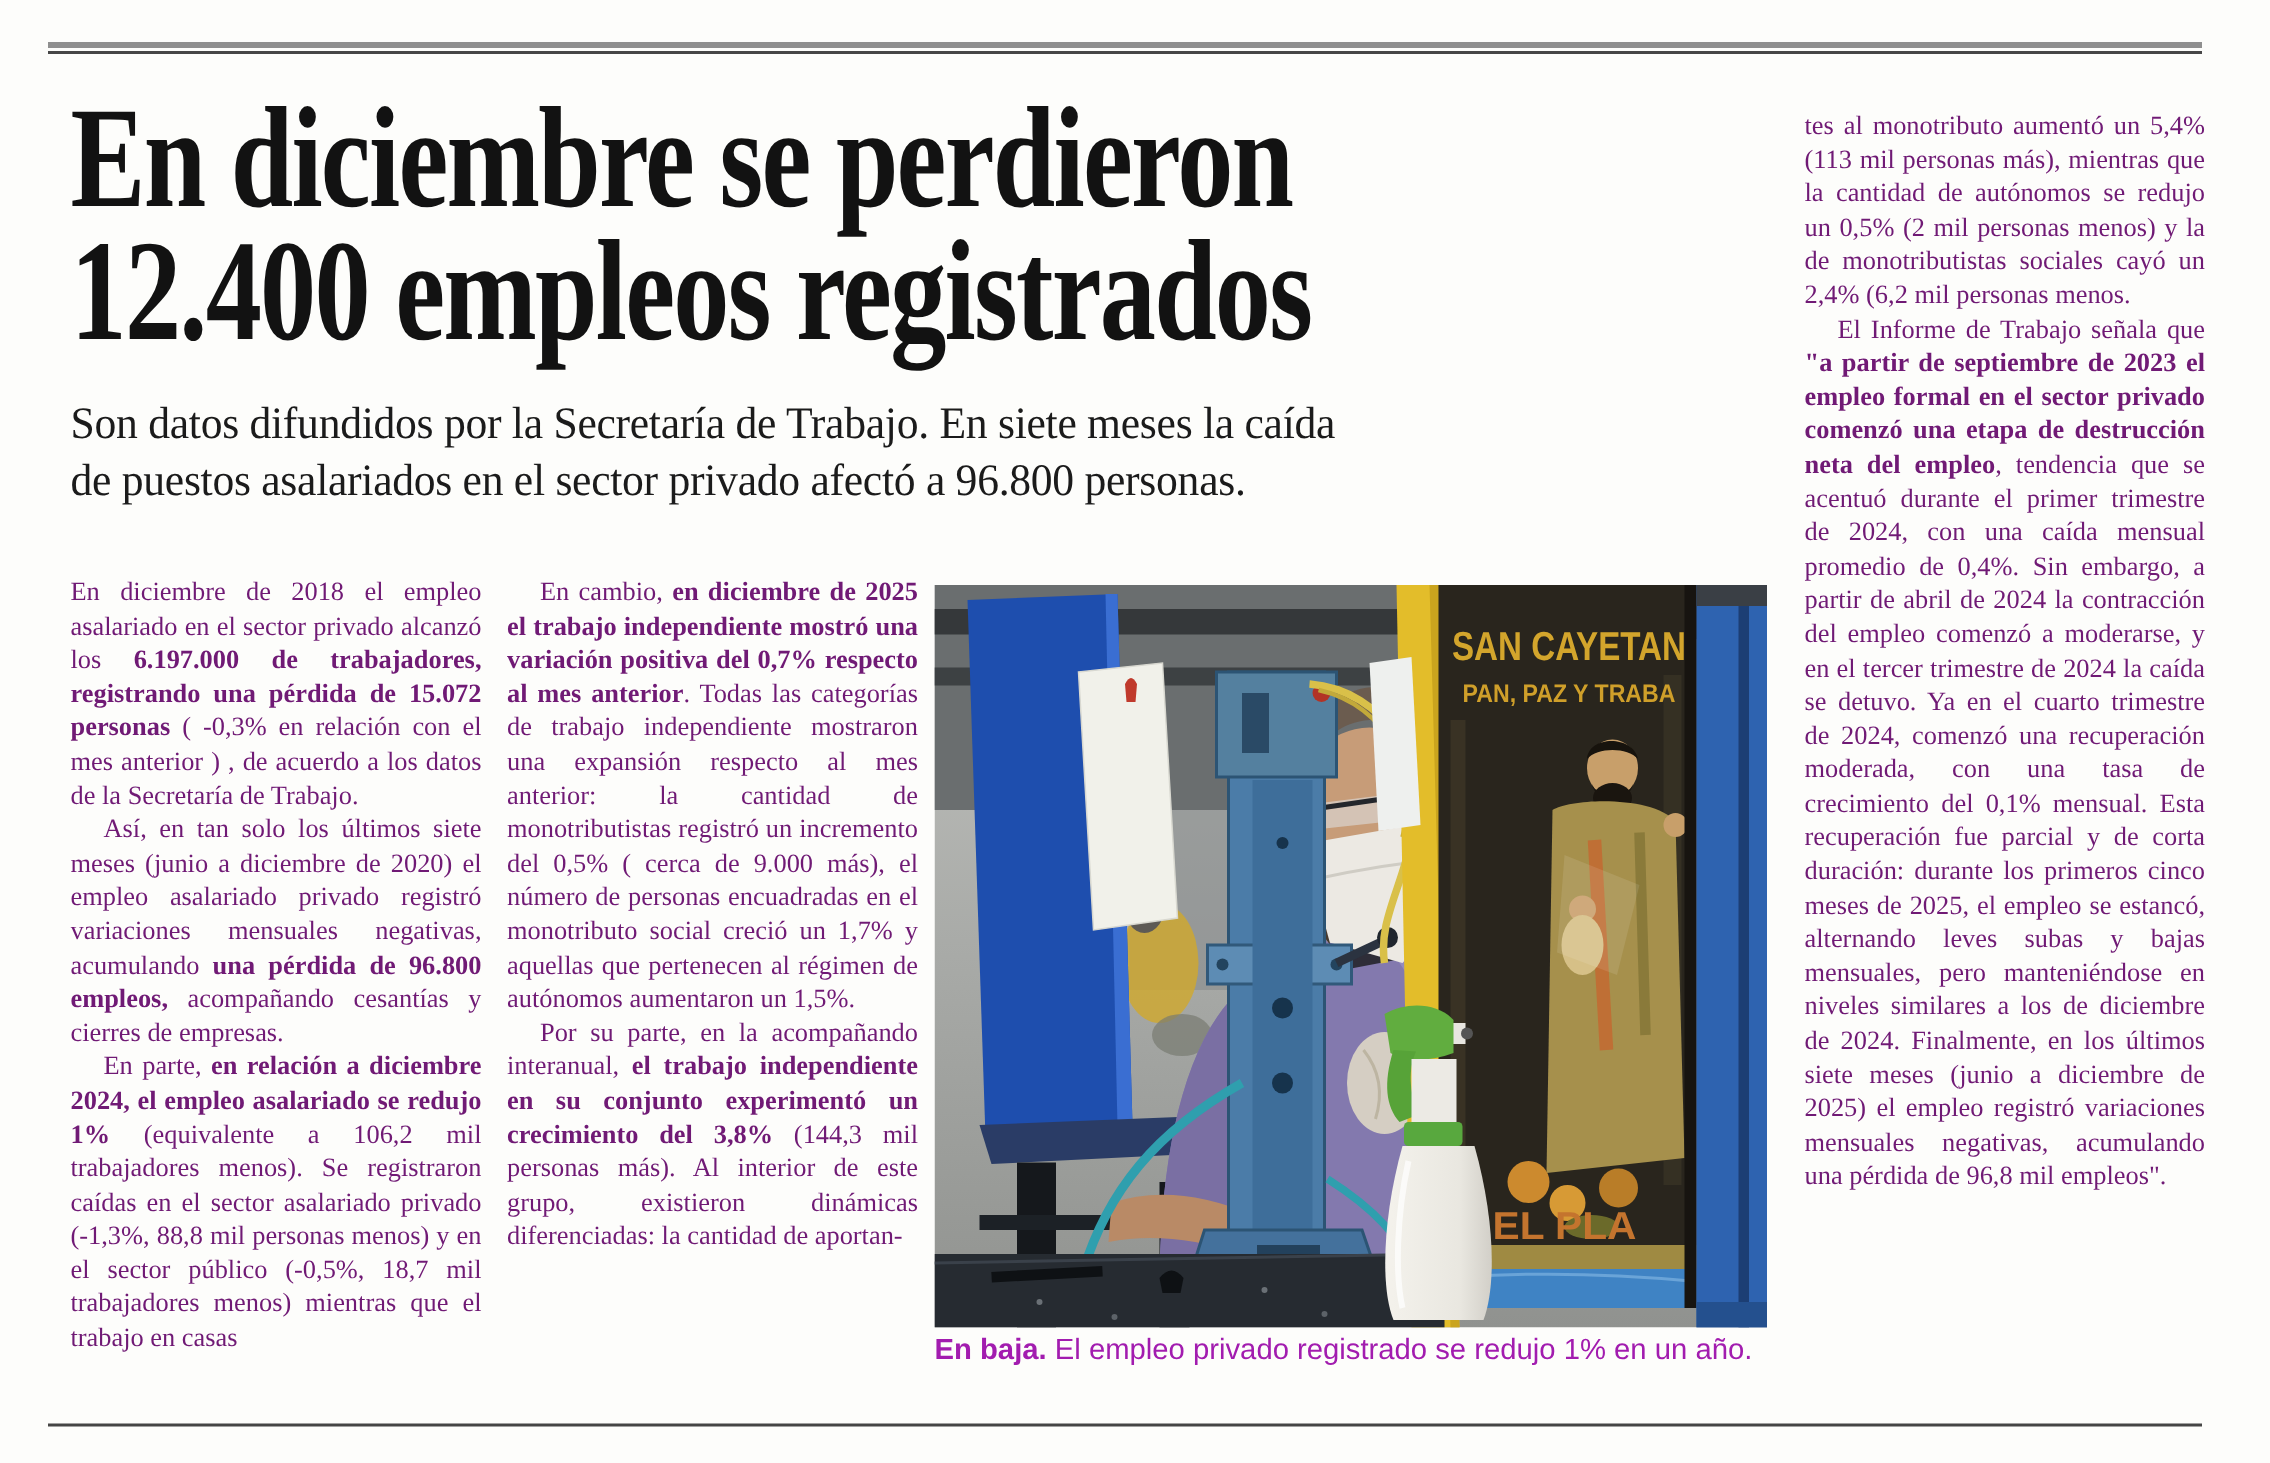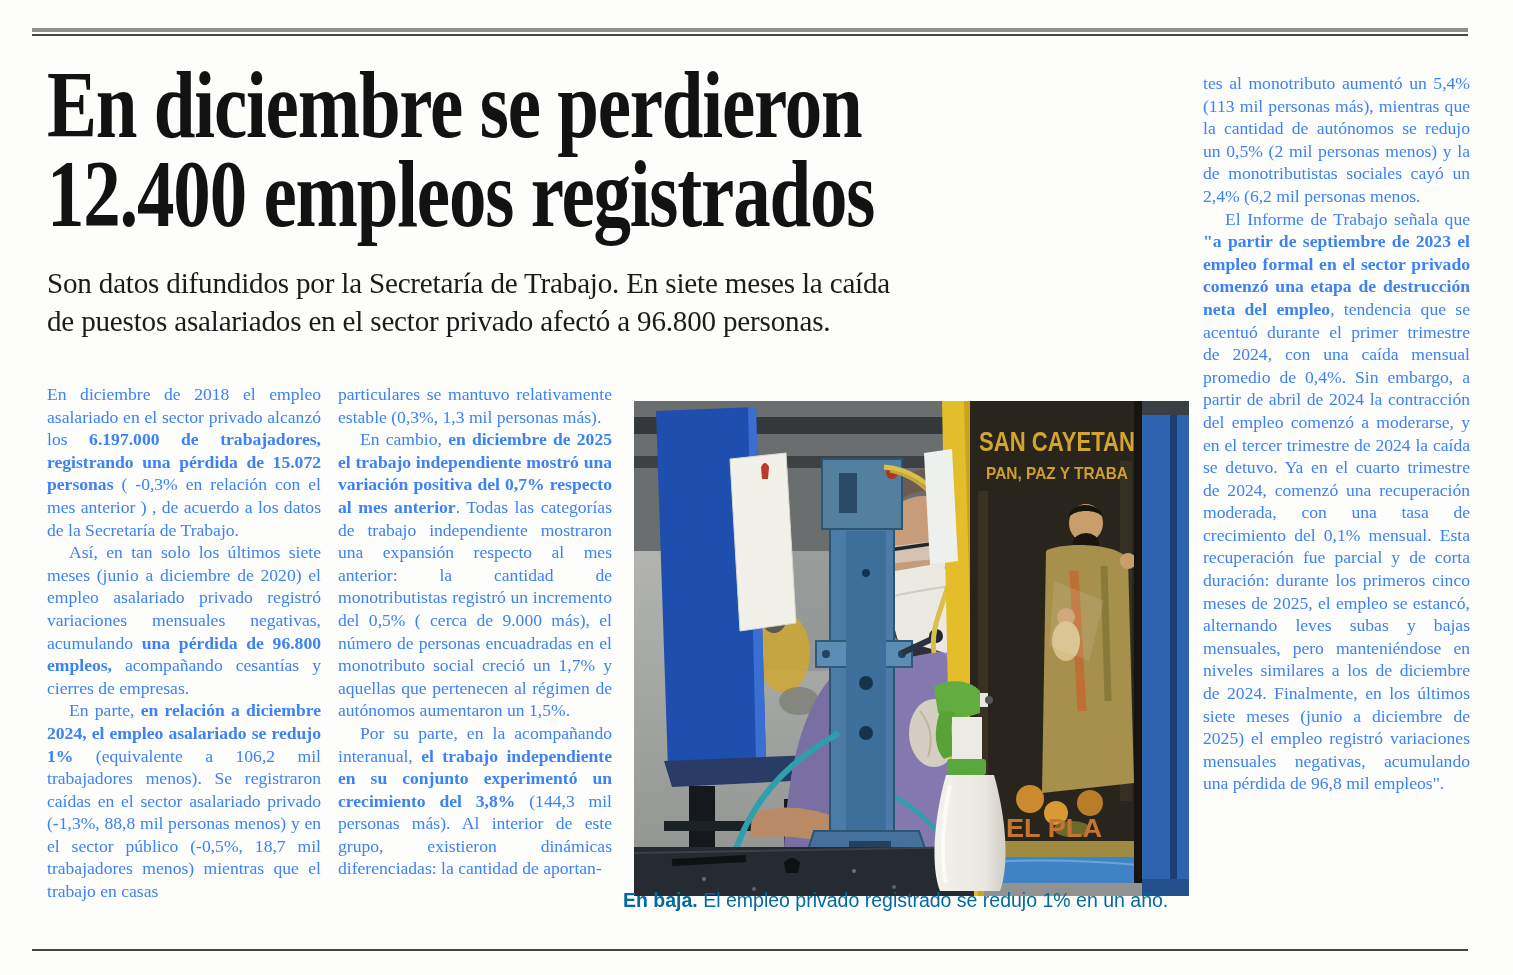--- a/index.html
+++ b/index.html
@@ -23,36 +23,36 @@
   
   .deck{
     position:absolute;left:47px;top:264px;
     transform:scaleX(0.97);transform-origin:0 0;
     font-size:30px;line-height:38px;color:#1b1b1b;white-space:nowrap;
     letter-spacing:-0.2px;
   }
   
   .col{
     position:absolute;font-size:17.6px;line-height:22.6px;
-    text-align:justify;color:#3b82f6;overflow:hidden;
+    text-align:justify;color:#701a75;overflow:hidden;
     hyphens:auto;-webkit-hyphens:auto;
   }
   .col-1{left:47px;top:383px;width:274px;height:548px;}
   .col-2{left:338px;top:383px;width:274px;height:548px;}
   .col-3{left:1203px;top:72px;width:267px;height:852px;}
   .para{margin:0;}
   .para.indent{text-indent:22px;}
   .para strong{font-weight:700;}
   
   .photo{position:absolute;left:622px;top:389px;width:555px;height:495px;}
   .photo svg{display:block;}
   
   .caption{
     position:absolute;left:623px;top:889px;width:556px;
-    font-family:"Liberation Sans", sans-serif;font-size:19.5px;color:#0369a1;
+    font-family:"Liberation Sans", sans-serif;font-size:19.5px;color:#a21caf;
   }
   .caption .lead{font-weight:700;}
 </style>
 </head>
 <body>
 
 <div class="top-rule">
   <div class="thick"></div>
   <div class="thin"></div>
 </div>
@@ -66,30 +66,29 @@
   <div>Son datos difundidos por la Secretaría de Trabajo. En siete meses la caída</div>
   <div>de puestos asalariados en el sector privado afectó a 96.800 personas.</div>
 </div>
 
 <div class="col col-1">
     <p class="para"><span>En diciembre de 2018 el empleo asalariado en el sector privado alcanzó los </span><strong>6.197.000 de trabajadores, registrando una pérdida de 15.072 personas</strong><span> ( -0,3% en relación con el mes anterior ) , de acuerdo a los datos de la Secretaría de Trabajo.</span></p>
     <p class="para indent"><span>Así, en tan solo los últimos siete meses (junio a diciembre de 2020) el empleo asalariado privado registró variaciones mensuales negativas, acumulando </span><strong>una pérdida de 96.800 empleos,</strong><span> acompañando cesantías y cierres de empresas.</span></p>
     <p class="para indent"><span>En parte, </span><strong>en relación a diciembre 2024, el empleo asalariado se redujo 1%</strong><span> (equivalente a 106,2 mil trabajadores menos). Se registraron caídas en el sector asalariado privado (-1,3%, 88,8 mil personas menos) y en el sector público (-0,5%, 18,7 mil trabajadores menos) mientras que el trabajo en casas</span></p>
   </div>
 <div class="col col-2">
-    <p class="para"><span>particulares se mantuvo relativamente estable (0,3%, 1,3 mil personas más).</span></p>
     <p class="para indent"><span>En cambio, </span><strong>en diciembre de 2025 el trabajo independiente mostró una variación positiva del 0,7% respecto al mes anterior</strong><span>. Todas las categorías de trabajo independiente mostraron una expansión respecto al mes anterior: la cantidad de monotributistas registró un incremento del 0,5% ( cerca de 9.000 más), el número de personas encuadradas en el monotributo social creció un 1,7% y aquellas que pertenecen al régimen de autónomos aumentaron un 1,5%.</span></p>
     <p class="para indent"><span>Por su parte, en la acompañando interanual, </span><strong>el trabajo independiente en su conjunto experimentó un crecimiento del 3,8%</strong><span> (144,3 mil personas más). Al interior de este grupo, existieron dinámicas diferenciadas: la cantidad de aportan-</span></p>
   </div>
 <div class="col col-3">
     <p class="para"><span>tes al monotributo aumentó un 5,4% (113 mil personas más), mientras que la cantidad de autónomos se redujo un 0,5% (2 mil personas menos) y la de monotributistas sociales cayó un 2,4% (6,2 mil personas menos.</span></p>
     <p class="para indent"><span>El Informe de Trabajo señala que </span><strong>"a partir de septiembre de 2023 el empleo formal en el sector privado comenzó una etapa de destrucción neta del empleo</strong><span>, tendencia que se acentuó durante el primer trimestre de 2024, con una caída mensual promedio de 0,4%. Sin embargo, a partir de abril de 2024 la contracción del empleo comenzó a moderarse, y en el tercer trimestre de 2024 la caída se detuvo. Ya en el cuarto trimestre de 2024, comenzó una recuperación moderada, con una tasa de crecimiento del 0,1% mensual. Esta recuperación fue parcial y de corta duración: durante los primeros cinco meses de 2025, el empleo se estancó, alternando leves subas y bajas mensuales, pero manteniéndose en niveles similares a los de diciembre de 2024. Finalmente, en los últimos siete meses (junio a diciembre de 2025) el empleo registró variaciones mensuales negativas, acumulando una pérdida de 96,8 mil empleos".</span></p>
   </div>
 
-<figure class="photo" style="margin:12px;">
+<figure class="photo" style="margin:1px;">
   <svg width="555" height="495" viewBox="0 0 555 495">
     <defs>
       <linearGradient id="bgGrad" x1="0" y1="0" x2="0" y2="1">
         <stop offset="0" stop-color="#c2c3bf"></stop>
         <stop offset="0.5" stop-color="#a8aaa7"></stop>
         <stop offset="1" stop-color="#90928f"></stop>
       </linearGradient>
       <linearGradient id="bottleGrad" x1="0" y1="0" x2="1" y2="0">
         <stop offset="0" stop-color="#f4f2ec"></stop>
         <stop offset="0.7" stop-color="#e9e7e0"></stop>

